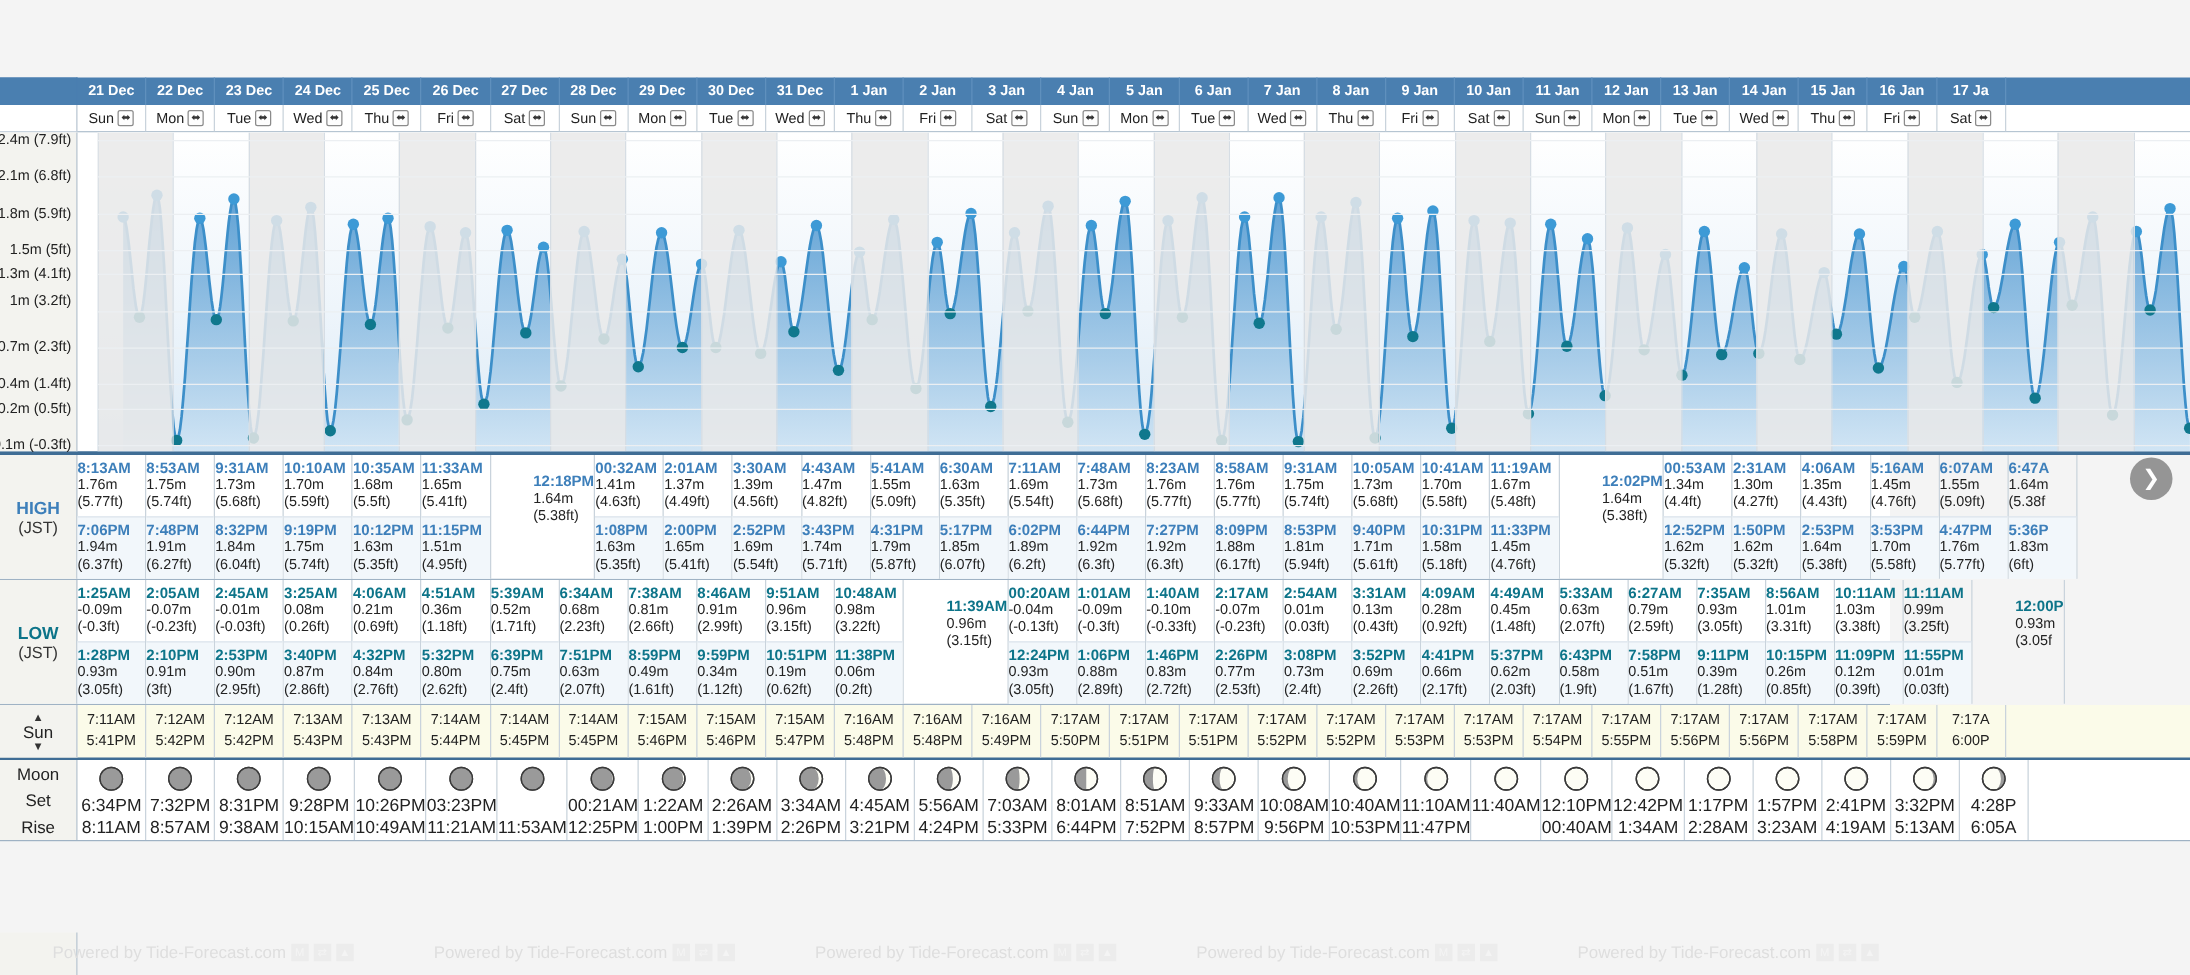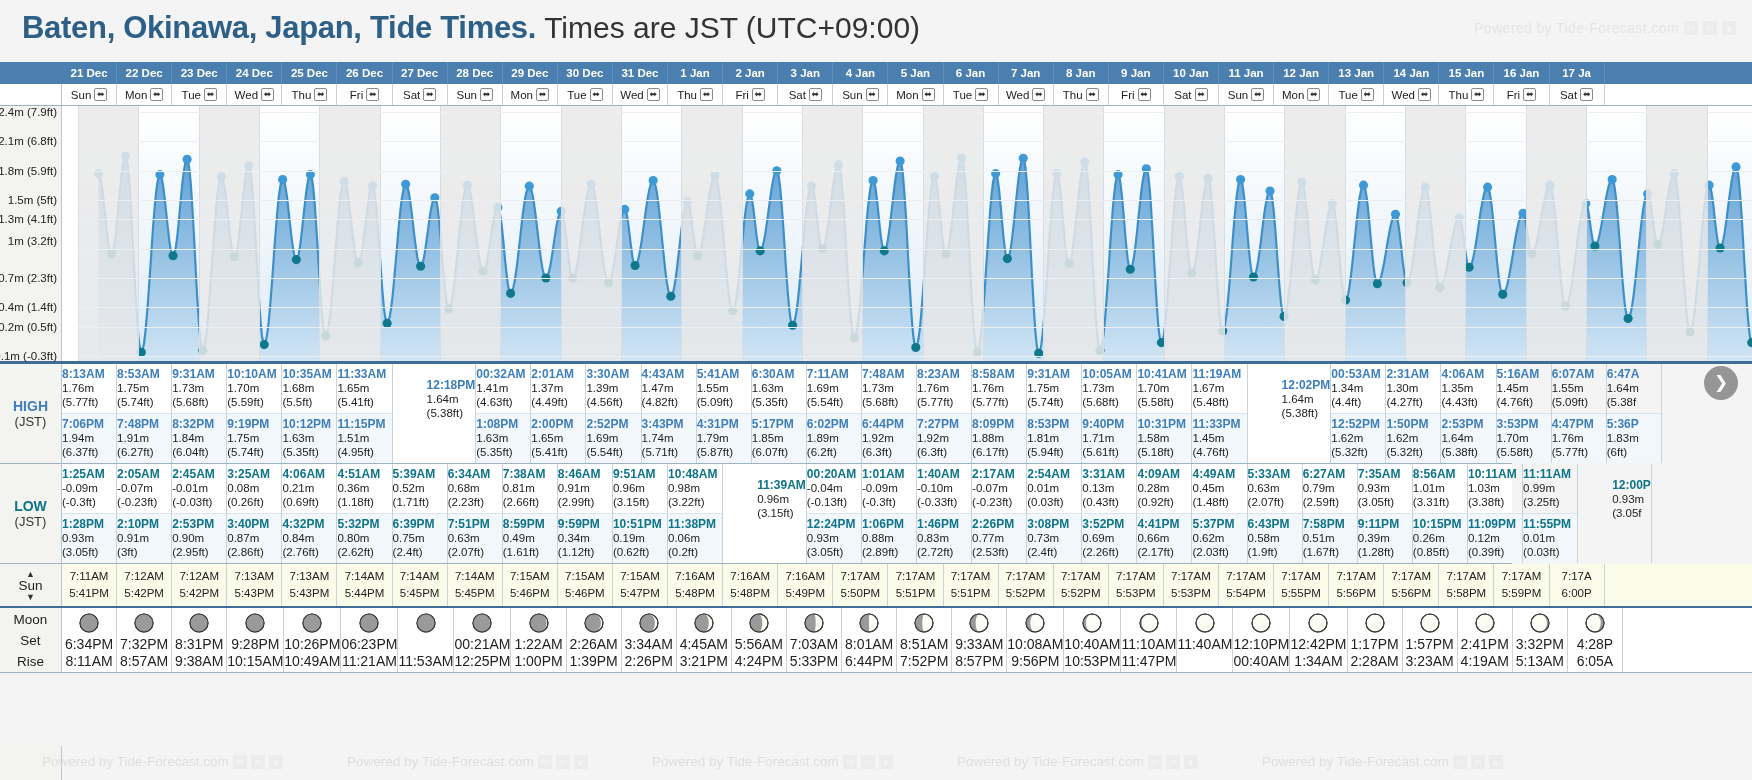--- a/index.html
+++ b/index.html
@@ -101,29 +101,20 @@
   
   .scroll-btn { position:absolute; width:34px; height:34px; border-radius:50%;
     background:rgba(90,90,90,.62); color:#fff; font-size:17px; text-align:center;
     line-height:34px; right:14px; top:366px; z-index:40; }
 </style>
 </head>
 <body>
 
 <div id="app">
 
-  <div class="titlebar">
-    <span class="title-main">Baten, Okinawa, Japan, Tide Times.</span><span class="title-sub">Times are JST (UTC+09:00)</span>
-    <div class="powered-top">
-      <span>Powered by Tide-Forecast.com</span>
-      <span class="pw-badge">M</span>
-      <span class="pw-badge">⇄</span>
-      <span class="pw-badge">▲</span>
-    </div>
-  </div>
 
   <div class="grid">
 
     <div class="row hdr-row">
       <div class="lbl"></div>
       <div class="cells" id="row-dates">
           <div class="cell hdr-cell">21 Dec</div>
           <div class="cell hdr-cell">22 Dec</div>
           <div class="cell hdr-cell">23 Dec</div>
           <div class="cell hdr-cell">24 Dec</div>
@@ -1302,21 +1293,21 @@
             </svg>
             <div>10:26PM</div>
             <div>10:49AM</div>
           </div>
           <div class="cell moon-cell">
             <svg class="moon-ico" width="22" height="22" viewBox="0 0 22 22">
               <circle cx="11" cy="11" r="9" fill="#fdfdf5" stroke="#3a3a3a" stroke-width="1.1"></circle>
               <path d="M 11 2 A 9 9 0 0 0 11 20 A 8.840585256558198 9 0 0 0 11 2 Z" fill="#9a9a9a" stroke="none"></path>
               <circle cx="11" cy="11" r="9" fill="none" stroke="#3a3a3a" stroke-width="1.1"></circle>
             </svg>
-            <div>06:23PM</div>
+            <div>03:23PM</div>
             <div>11:21AM</div>
           </div>
           <div class="cell moon-cell">
             <svg class="moon-ico" width="22" height="22" viewBox="0 0 22 22">
               <circle cx="11" cy="11" r="9" fill="#fdfdf5" stroke="#3a3a3a" stroke-width="1.1"></circle>
               <path d="M 11 2 A 9 9 0 0 0 11 20 A 8.559508646656381 9 0 0 0 11 2 Z" fill="#9a9a9a" stroke="none"></path>
               <circle cx="11" cy="11" r="9" fill="none" stroke="#3a3a3a" stroke-width="1.1"></circle>
             </svg>
             <div>&nbsp;</div>
             <div>11:53AM</div>

